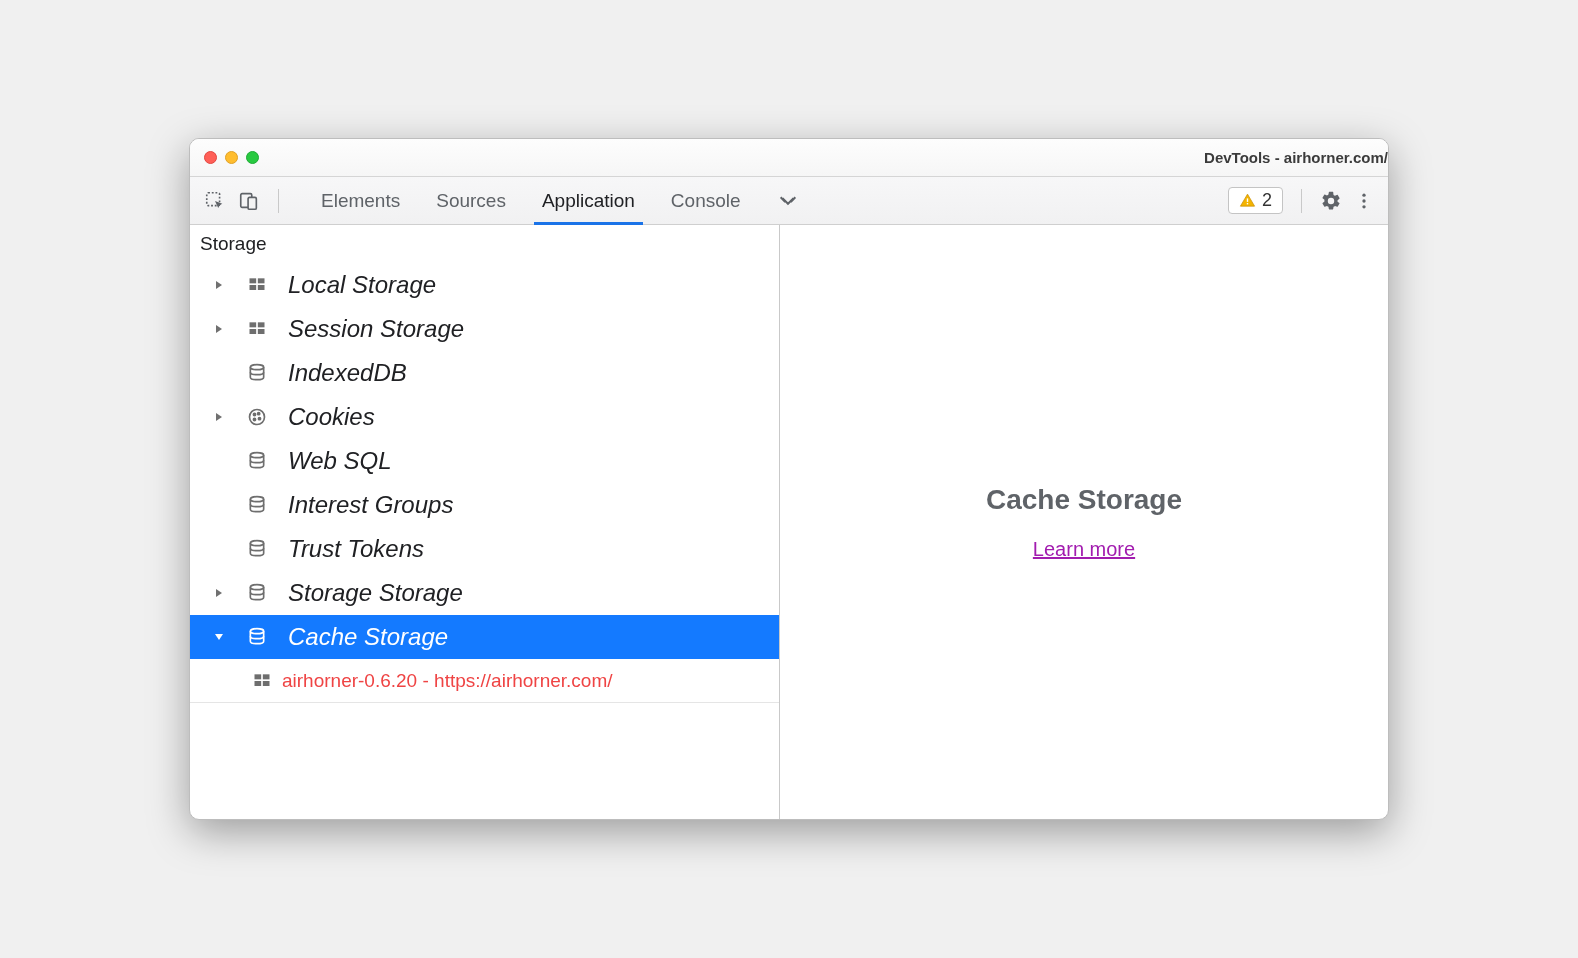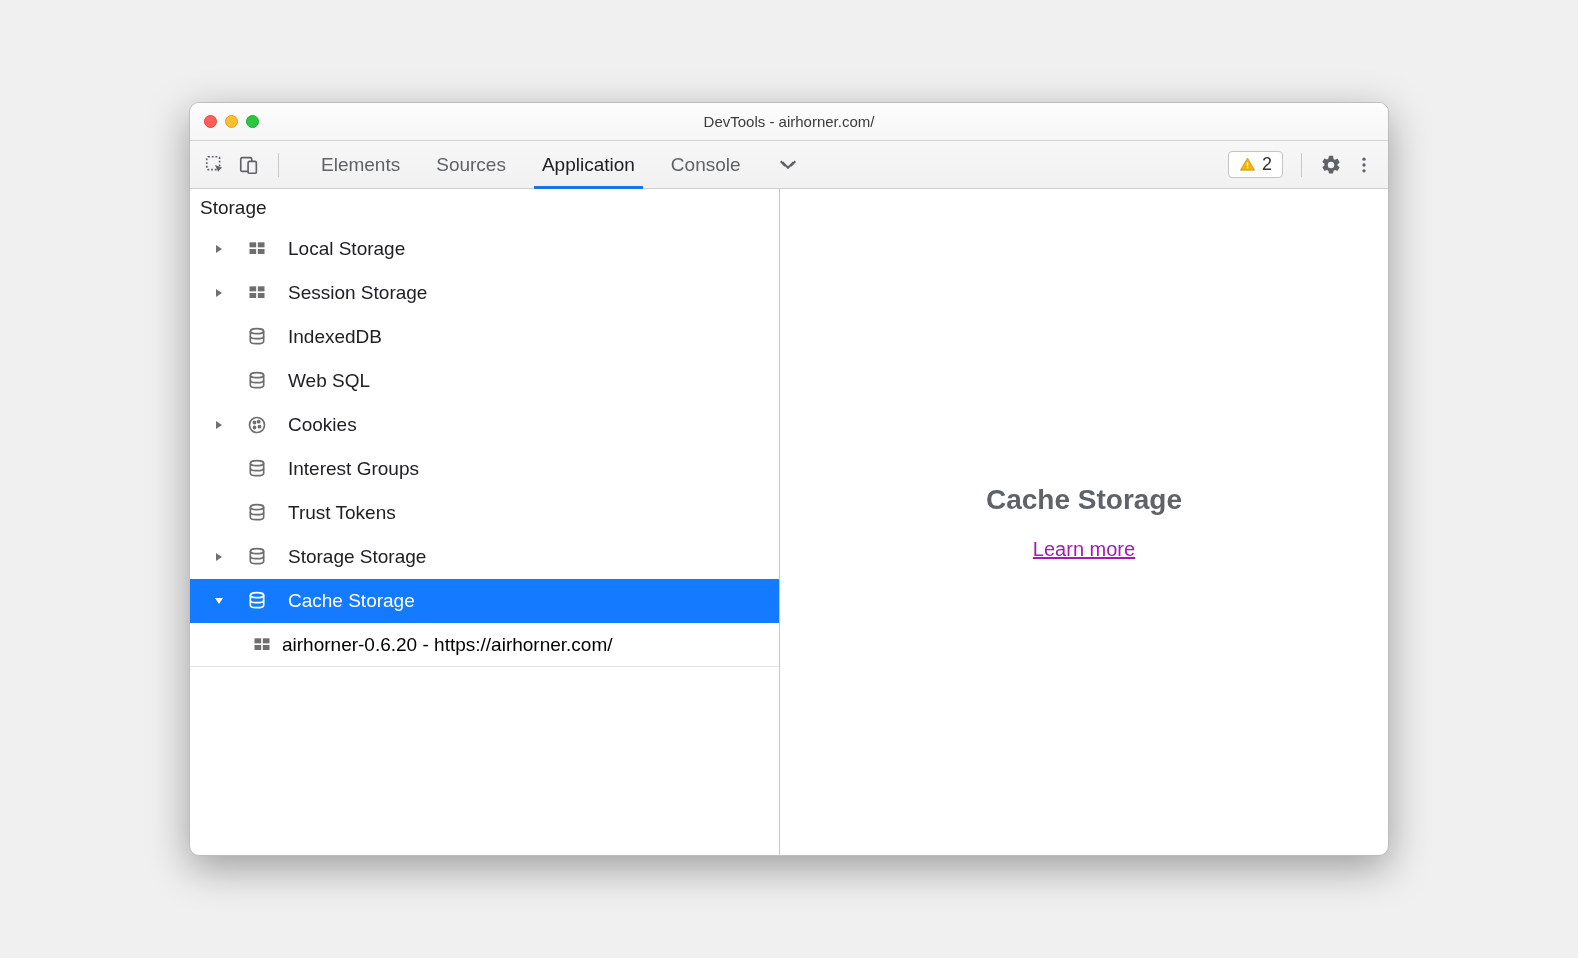--- a/index.html
+++ b/index.html
@@ -32,24 +32,24 @@
     gap: 8px;
     padding-left: 14px;
   }
   .tl { width: 13px; height: 13px; border-radius: 50%; }
   .tl-red { background: #ff5f57; border: 0.5px solid #e24640; }
   .tl-yellow { background: #ffbd2e; border: 0.5px solid #e0a126; }
   .tl-green { background: #28c940; border: 0.5px solid #1fab35; }
   .window-title {
     position: absolute;
     left: 0; right: 0;
-    text-align: center;
+    text-align: right;
     font-size: 15px;
     color: #3b3b3b;
-    font-weight: 400;
+    font-weight: 700;
     pointer-events: none;
   }
   .toolbar {
     height: 48px;
     background: linear-gradient(#f7f7f8,#f1f1f2);
     border-bottom: 1px solid #cfcfcf;
     display: flex;
     align-items: center;
     padding: 0 14px;
     gap: 6px;
@@ -82,40 +82,41 @@
     padding: 2px 10px;
     display: flex;
     align-items: center;
     gap: 6px;
     font-size: 18px;
     color: #333;
     background: #fff;
   }
   .issues svg { width: 17px; height: 17px; }
   .icon-btn { display: inline-flex; align-items: center; justify-content: center; color: #5f6368; cursor: pointer; }
-  .main { display: flex; height: 666px; }
+  .main { display: flex; height: 594px; }
   .sidebar {
     width: 590px;
     border-right: 1px solid #c9c9c9;
     overflow: hidden;
   }
   .section-header {
     padding: 8px 10px;
     font-size: 19px;
     color: #202124;
   }
   .tree-item {
     display: flex;
     align-items: center;
     height: 44px;
     padding-left: 24px;
     gap: 19px;
-    font-size: 19px;
+    font-size: 24px;
     color: #202124;
     cursor: pointer;
+    font-style: italic;
   }
   .tree-item .arrow {
     width: 12px;
     display: flex;
     color: #707070;
     font-size: 12px;
   }
   .tree-item .icon {
     width: 24px;
     display: flex;
@@ -129,21 +130,21 @@
   }
   .tree-item.selected .arrow,
   .tree-item.selected .icon { color: #fff; }
   .tree-child {
     display: flex;
     align-items: center;
     height: 44px;
     padding-left: 60px;
     gap: 8px;
     font-size: 19px;
-    color: #000000;
+    color: #ef4444;
     cursor: pointer;
     border-bottom: 1px solid #e5e5e5;
   }
   .tree-child .icon { width: 24px; display: flex; justify-content: center; color: #6e6e6e; }
   .content {
     flex: 1;
     display: flex;
     flex-direction: column;
     align-items: center;
     justify-content: center;
@@ -262,46 +263,46 @@
     <span class="icon">
               <svg width="20" height="20" viewBox="0 0 24 24" fill="none" stroke="currentColor" stroke-width="2">
                 <ellipse cx="12" cy="5" rx="8" ry="3"></ellipse>
                 <path d="M4 5v6c0 1.66 3.58 3 8 3s8-1.34 8-3V5"></path>
                 <path d="M4 11v6c0 1.66 3.58 3 8 3s8-1.34 8-3v-6"></path>
               </svg>
             </span>
     <span>IndexedDB</span>
           </div>
           <div class="tree-item">
-    <span class="arrow"></span>
-    <span class="icon">
-              <svg width="20" height="20" viewBox="0 0 24 24" fill="none" stroke="currentColor" stroke-width="2">
-                <ellipse cx="12" cy="5" rx="8" ry="3"></ellipse>
-                <path d="M4 5v6c0 1.66 3.58 3 8 3s8-1.34 8-3V5"></path>
-                <path d="M4 11v6c0 1.66 3.58 3 8 3s8-1.34 8-3v-6"></path>
-              </svg>
-            </span>
-    <span>Web SQL</span>
-          </div>
-          <div class="tree-item">
     <span class="arrow">
               <svg width="10" height="10" viewBox="0 0 10 10">
                 <path d="M2 1 L8 5 L2 9 Z" fill="currentColor"></path>
               </svg>
             </span>
     <span class="icon">
               <svg width="20" height="20" viewBox="0 0 24 24" fill="none" stroke="currentColor" stroke-width="2">
                 <circle cx="12" cy="12" r="9"></circle>
                 <circle cx="9" cy="9" r="1.3" fill="currentColor"></circle>
                 <circle cx="14" cy="8" r="1.3" fill="currentColor"></circle>
                 <circle cx="9" cy="15" r="1.3" fill="currentColor"></circle>
                 <circle cx="15" cy="14" r="1.3" fill="currentColor"></circle>
               </svg>
             </span>
     <span>Cookies</span>
+          </div>
+          <div class="tree-item">
+    <span class="arrow"></span>
+    <span class="icon">
+              <svg width="20" height="20" viewBox="0 0 24 24" fill="none" stroke="currentColor" stroke-width="2">
+                <ellipse cx="12" cy="5" rx="8" ry="3"></ellipse>
+                <path d="M4 5v6c0 1.66 3.58 3 8 3s8-1.34 8-3V5"></path>
+                <path d="M4 11v6c0 1.66 3.58 3 8 3s8-1.34 8-3v-6"></path>
+              </svg>
+            </span>
+    <span>Web SQL</span>
           </div>
           <div class="tree-item">
     <span class="arrow"></span>
     <span class="icon">
               <svg width="20" height="20" viewBox="0 0 24 24" fill="none" stroke="currentColor" stroke-width="2">
                 <ellipse cx="12" cy="5" rx="8" ry="3"></ellipse>
                 <path d="M4 5v6c0 1.66 3.58 3 8 3s8-1.34 8-3V5"></path>
                 <path d="M4 11v6c0 1.66 3.58 3 8 3s8-1.34 8-3v-6"></path>
               </svg>
             </span>

